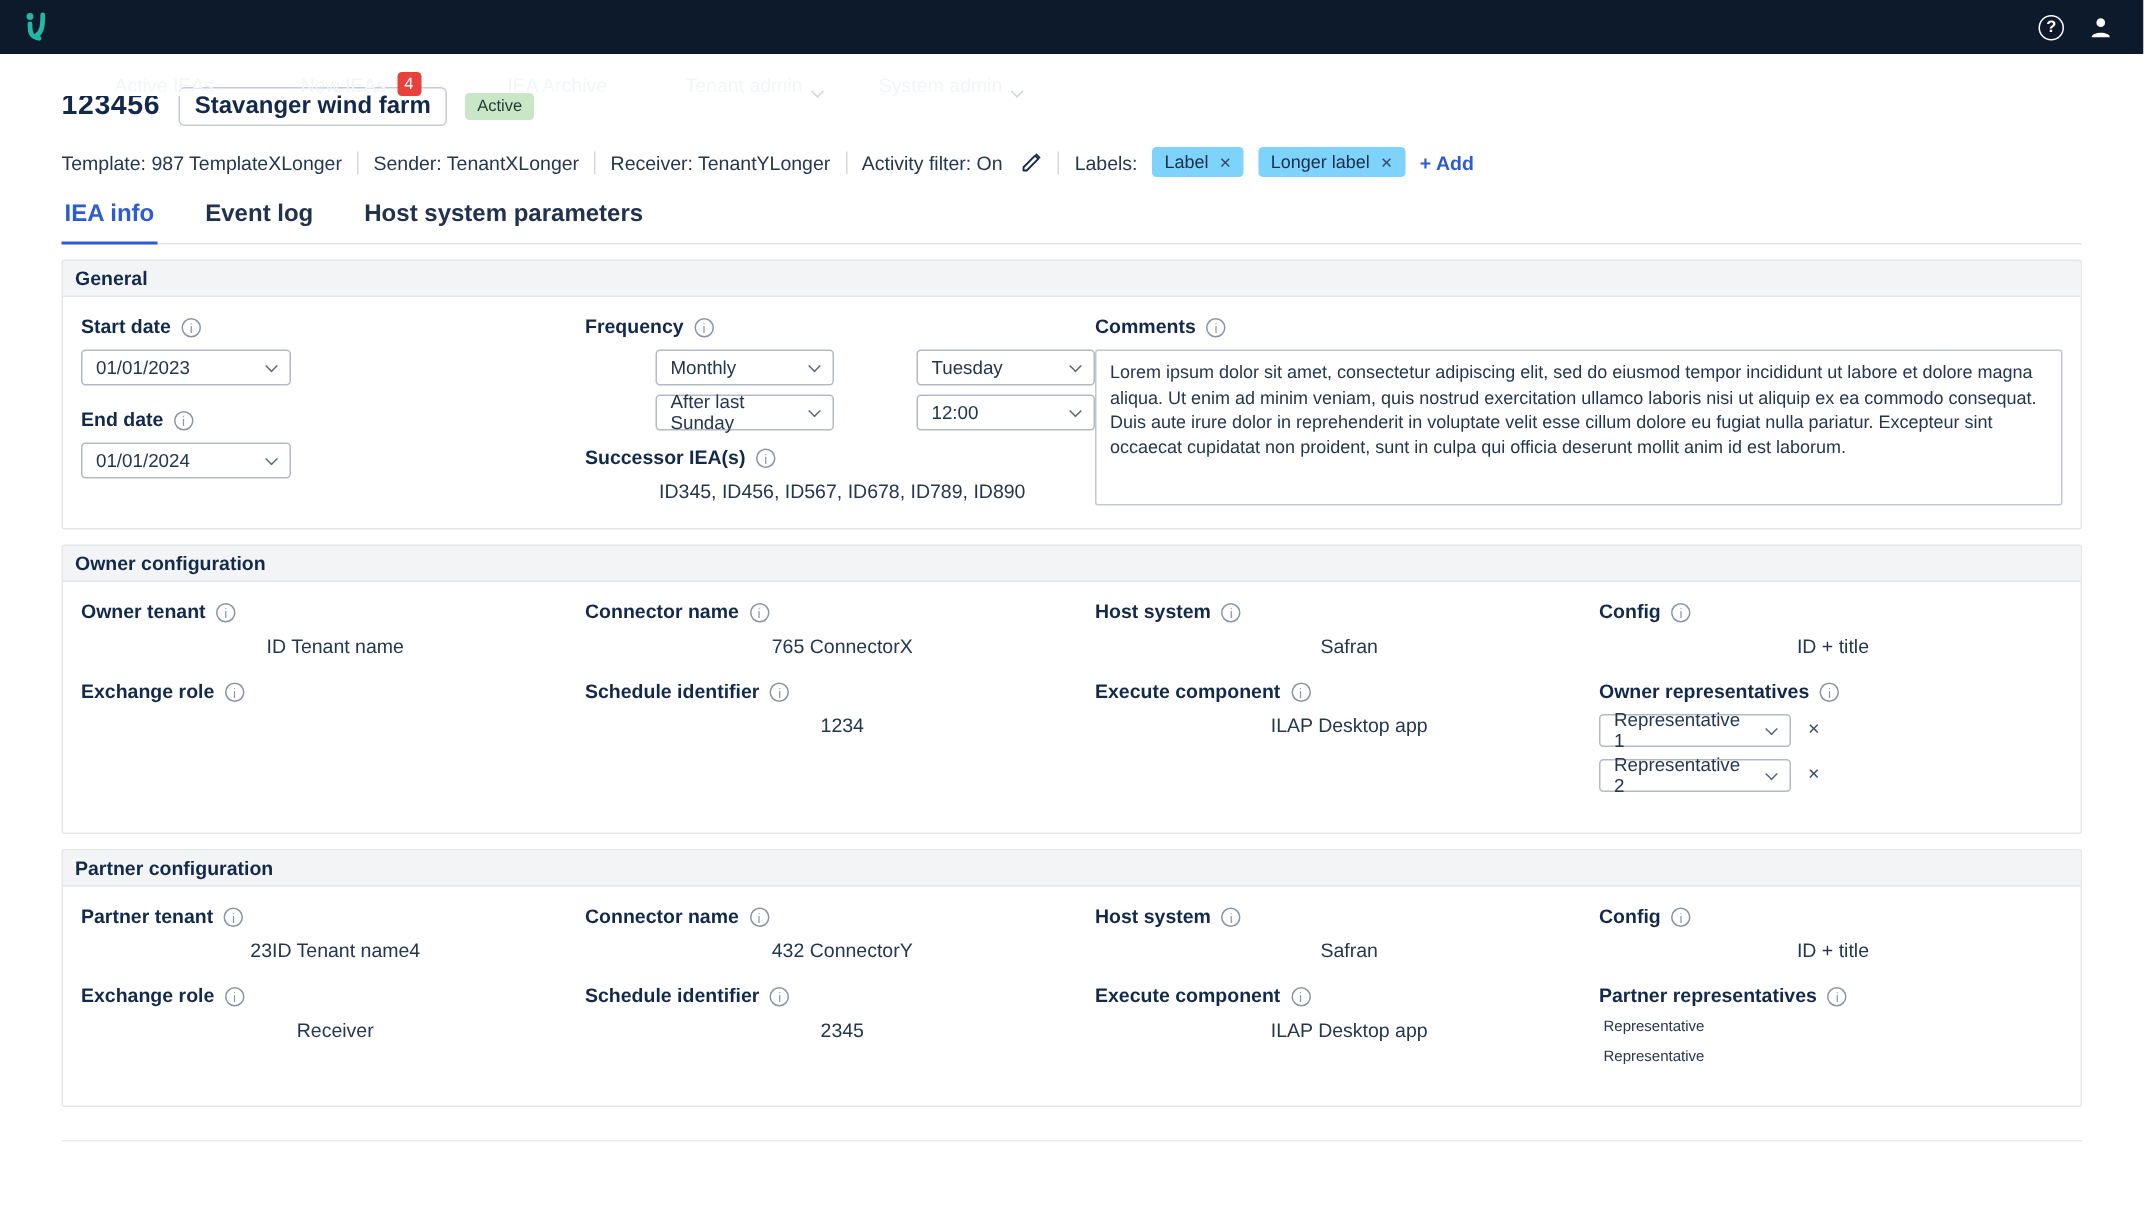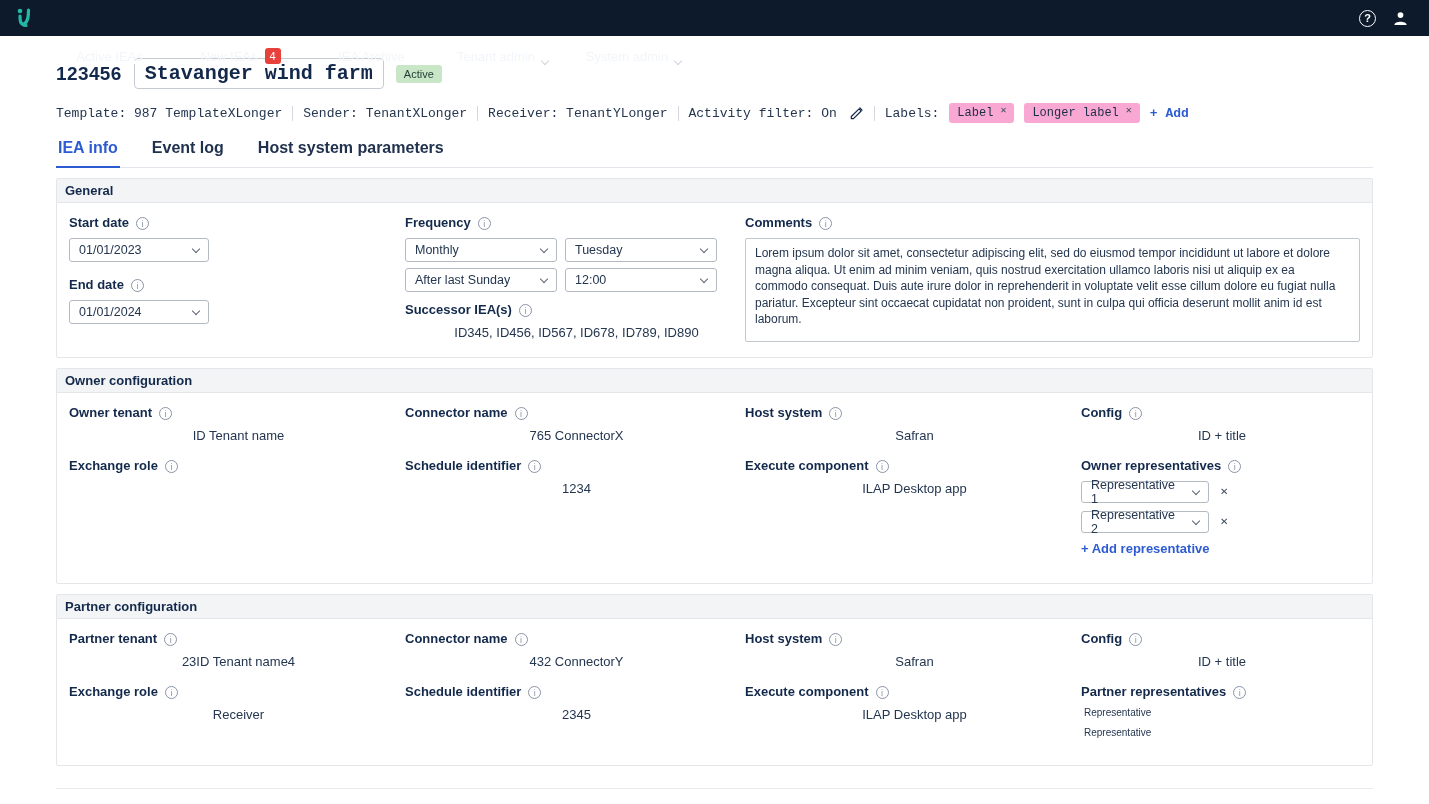--- a/index.html
+++ b/index.html
@@ -13,46 +13,46 @@
   .logo { margin: 0 10px 0 15px; display: flex; align-items: center; }
   .nav-items { display: flex; height: 100%; }
   .nav-item { width: 131px; height: 100%; display: flex; align-items: flex-end; justify-content: center; gap: 7px; font-size: 13px; cursor: pointer; position: relative; color: #f2f5f9; margin-top: 28px; }
   .nav-item.active::after { content: ""; position: absolute; left: 0; right: 0; bottom: 0; height: 3px; background: #fff; }
   .count-badge { background: #e8413c; color: #fff; min-width: 16px; height: 16px; border-radius: 3px; font-size: 11px; display: inline-flex; align-items: center; justify-content: center; padding: 0 3px; }
   .nav-chev { width: 6px; height: 6px; border-right: 1.5px solid #cdd4dd; border-bottom: 1.5px solid #cdd4dd; transform: rotate(45deg); margin-top: -4px; }
   .nav-right { margin-left: auto; display: flex; align-items: center; gap: 16px; margin-right: 20px; }
   .help-icon { width: 17px; height: 17px; border: 1.5px solid #fff; border-radius: 50%; display: flex; align-items: center; justify-content: center; font-size: 11px; font-weight: bold; cursor: pointer; }
   .user-icon { display: flex; cursor: pointer; }
   
-  .page { padding: 0 56px; }
+  .page { padding: 0 41px; }
   .title-row { display: flex; align-items: center; gap: 12px; margin-top: 22px; }
   .iea-id { font-size: 19px; font-weight: bold; letter-spacing: 0.4px; }
-  .iea-title { border: 1px solid #c6cbd3; border-radius: 4px; padding: 3px 10px; font-size: 20px; font-weight: bold; cursor: text; font-family: Liberation Mono, monospace; }
+  .iea-title { border: 1px solid #c6cbd3; border-radius: 4px; padding: 3px 10px; font-size: 16px; font-weight: bold; cursor: text; }
   .status-badge { background: #c9e7c6; color: #1e3a33; font-size: 11px; padding: 3px 8px; border-radius: 3px; }
-  .meta-row { display: flex; align-items: center; gap: 10px; margin-top: 14px; font-size: 13px; color: #243650; font-family: Liberation Mono, monospace; }
+  .meta-row { display: flex; align-items: center; gap: 10px; margin-top: 14px; font-size: 13px; color: #243650; }
   .meta-sep { width: 1px; height: 15px; background: #d4d8de; }
   .pencil { display: flex; cursor: pointer; margin-left: 2px; }
-  .chip { background: #f9a8d4; border-radius: 3px; padding: 3px 8px; font-size: 12px; display: flex; align-items: flex-start; gap: 7px; color: #1c2c47; }
+  .chip { background: #7dd3fc; border-radius: 3px; padding: 3px 8px; font-size: 12px; display: flex; align-items: flex-end; gap: 7px; color: #1c2c47; }
   .x-icon { font-size: 10px; color: #3c4a61; cursor: pointer; line-height: 1; }
   .link-blue { color: #2d5bd1; font-weight: 600; cursor: pointer; font-size: 13px; }
   .tabs { display: flex; gap: 30px; margin-top: 16px; border-bottom: 1px solid #e2e5e9; }
   .tab { padding: 0 2px 9px; font-size: 16px; font-weight: 600; color: #20324e; cursor: pointer; }
   .tab.active { color: #2d5bd1; border-bottom: 2px solid #2d5bd1; margin-bottom: -1px; }
   
   .section { border: 1px solid #e4e6ea; border-radius: 2px; margin-top: 10px; background: #fff; }
   .section-header { background: #f3f4f6; padding: 4px 8px; font-weight: bold; font-size: 13px; border-bottom: 1px solid #e4e6ea; color: #13294b; }
   .section-body { padding: 12px; }
   .grid-general { display: grid; grid-template-columns: 336px 340px 1fr; }
   .grid-config { display: grid; grid-template-columns: 336px 340px 336px 1fr; }
   .field { margin-bottom: 15px; }
   .field-label { display: flex; align-items: flex-end; gap: 7px; font-weight: bold; font-size: 13px; margin-bottom: 8px; color: #13294b; }
   .info-icon { width: 13px; height: 13px; border: 1px solid #8a94a6; border-radius: 50%; color: #8a94a6; font-size: 9px; display: inline-flex; align-items: center; justify-content: center; cursor: pointer; flex: none; font-weight: normal; }
   .select { height: 24px; border: 1px solid #b4bac4; border-radius: 3px; background: #fff; display: flex; align-items: center; justify-content: space-between; padding: 0 9px; font-size: 12.5px; color: #243650; cursor: pointer; }
   .select .chev { width: 6px; height: 6px; border-right: 1.5px solid #5c6676; border-bottom: 1.5px solid #5c6676; transform: rotate(45deg); margin-top: -3px; flex: none; margin-left: 8px; }
-  .w140 { width: 140px; } .w152 { width: 152px; } .w138 { width: 128px; height: 22px; }
+  .w140 { width: 140px; } .w152 { width: 152px; margin-left: 47px; } .w138 { width: 128px; height: 22px; }
   .sel-row { display: flex; gap: 8px; margin-bottom: 6px; }
   .value { font-size: 13px; color: #243650; padding-left: 3px; text-align: center; }
   .textarea {
     width: 100%; height: 104px; border: 1px solid #c3c8d0; border-radius: 2px;
     font-family: "Liberation Sans", "DejaVu Sans", sans-serif; font-size: 12px; color: #243650;
     padding: 6px 9px; resize: none; line-height: 1.38; background: #fff;
   }
   .rep-row { display: flex; align-items: center; gap: 11px; margin-bottom: 8px; }
   .rep-text { font-size: 10px; color: #243650; padding-left: 3px; margin-bottom: 9px; }
   .add-rep { margin-top: 5px; }
@@ -286,21 +286,20 @@
             </div>
             <span class="x-icon">✕</span>
           </div>
           <div class="rep-row">
             <div class="select w138">
               <span>Representative 2</span>
               <span class="chev"></span>
             </div>
             <span class="x-icon">✕</span>
           </div>
-          <div class="link-blue add-rep">+ Add representative</div>
         </div>
       </div>
 
     </div>
   </div>
 
   <div class="section">
     <div class="section-header">Partner configuration</div>
     <div class="section-body grid-config">
 

